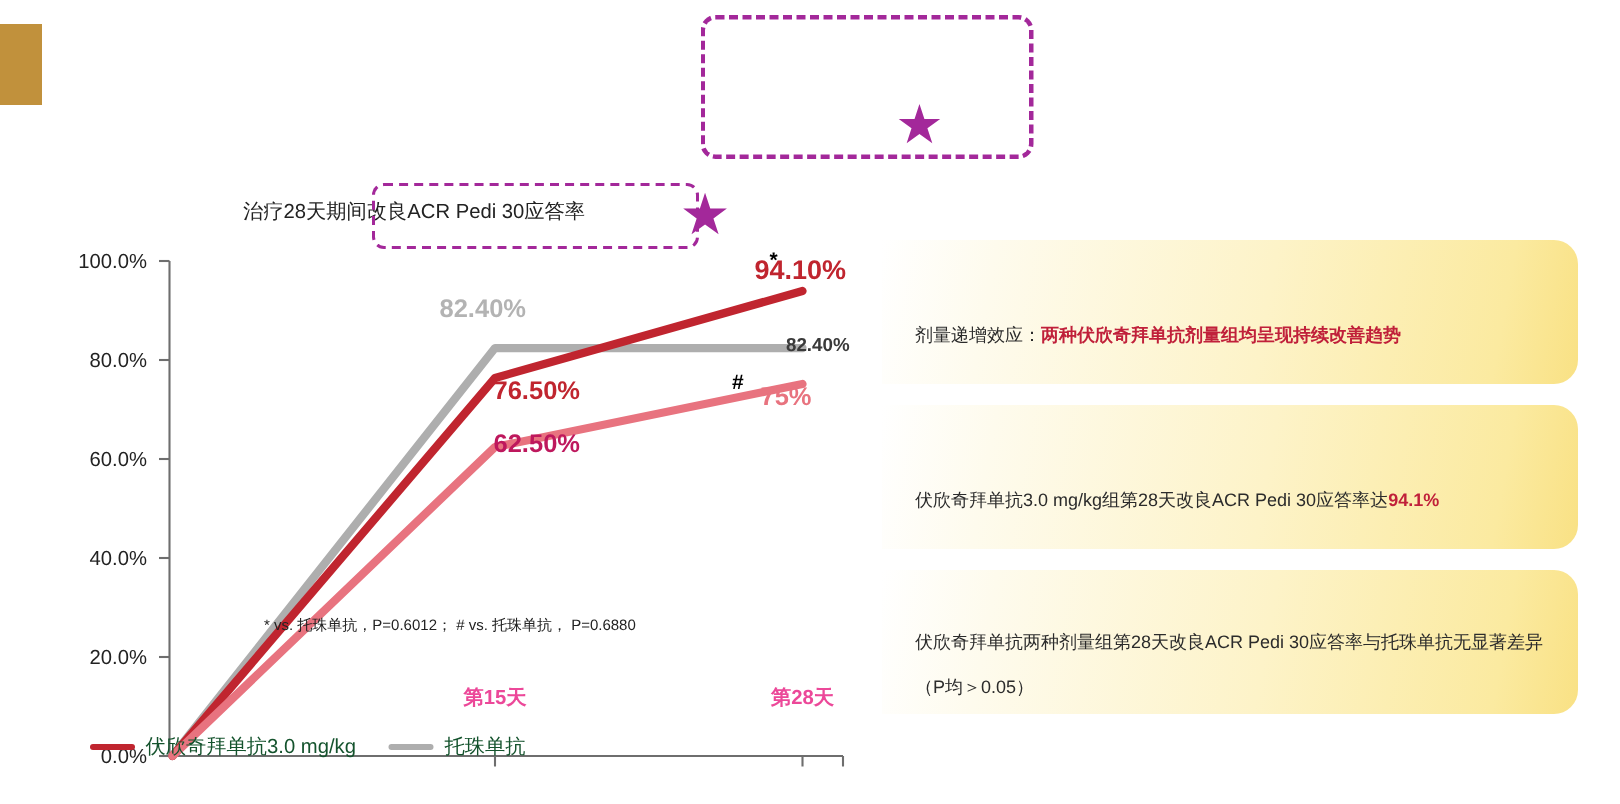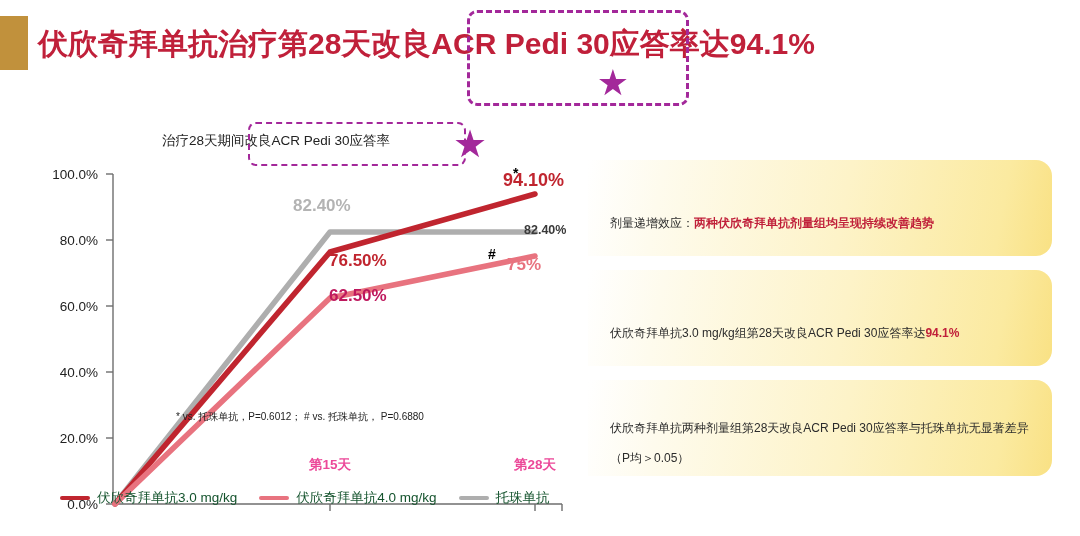--- a/index.html
+++ b/index.html
@@ -91,21 +91,20 @@
   .red{color:#c0203a;font-weight:bold;}
   .red-plain{color:#c0203a;font-weight:bold;}
 </style>
 </head>
 <body>
 
 <div class="slide">
 
   <div class="title-bar">
     <div class="gold-block"></div>
-    <div class="title-text">伏欣奇拜单抗治疗第28天改良ACR Pedi 30应答率达94.1%</div>
     <div class="title-dash-box"></div>
     <div class="title-star">★</div>
   </div>
 
   <div class="chart-wrap">
 
     <div class="chart-note">治疗28天期间改良ACR Pedi 30应答率</div>
     <div class="note-dash-box"></div>
     <div class="note-star">★</div>
 
@@ -158,24 +157,20 @@
       <div class="xlabel" style="left:330px">第15天</div>
       <div class="xlabel" style="left:535px">第28天</div>
     </div>
 
     <div class="legend">
       <div class="legend-item">
         <span class="legend-swatch" style="background:#c0252f"></span>
         <span class="legend-label">伏欣奇拜单抗3.0 mg/kg</span>
       </div>
       <div class="legend-item">
-        <span class="legend-swatch" style="background:#e8737f"></span>
-        <span class="legend-label">伏欣奇拜单抗4.0 mg/kg</span>
-      </div>
-      <div class="legend-item">
         <span class="legend-swatch" style="background:#aeaeae"></span>
         <span class="legend-label">托珠单抗</span>
       </div>
     </div>
   </div>
 
   <div class="cards">
 
     <div class="card" style="top:0px;height:96px;">
       <div class="card-text"><span>剂量递增效应：</span><span class="red">两种伏欣奇拜单抗剂量组均呈现持续改善趋势</span></div>

